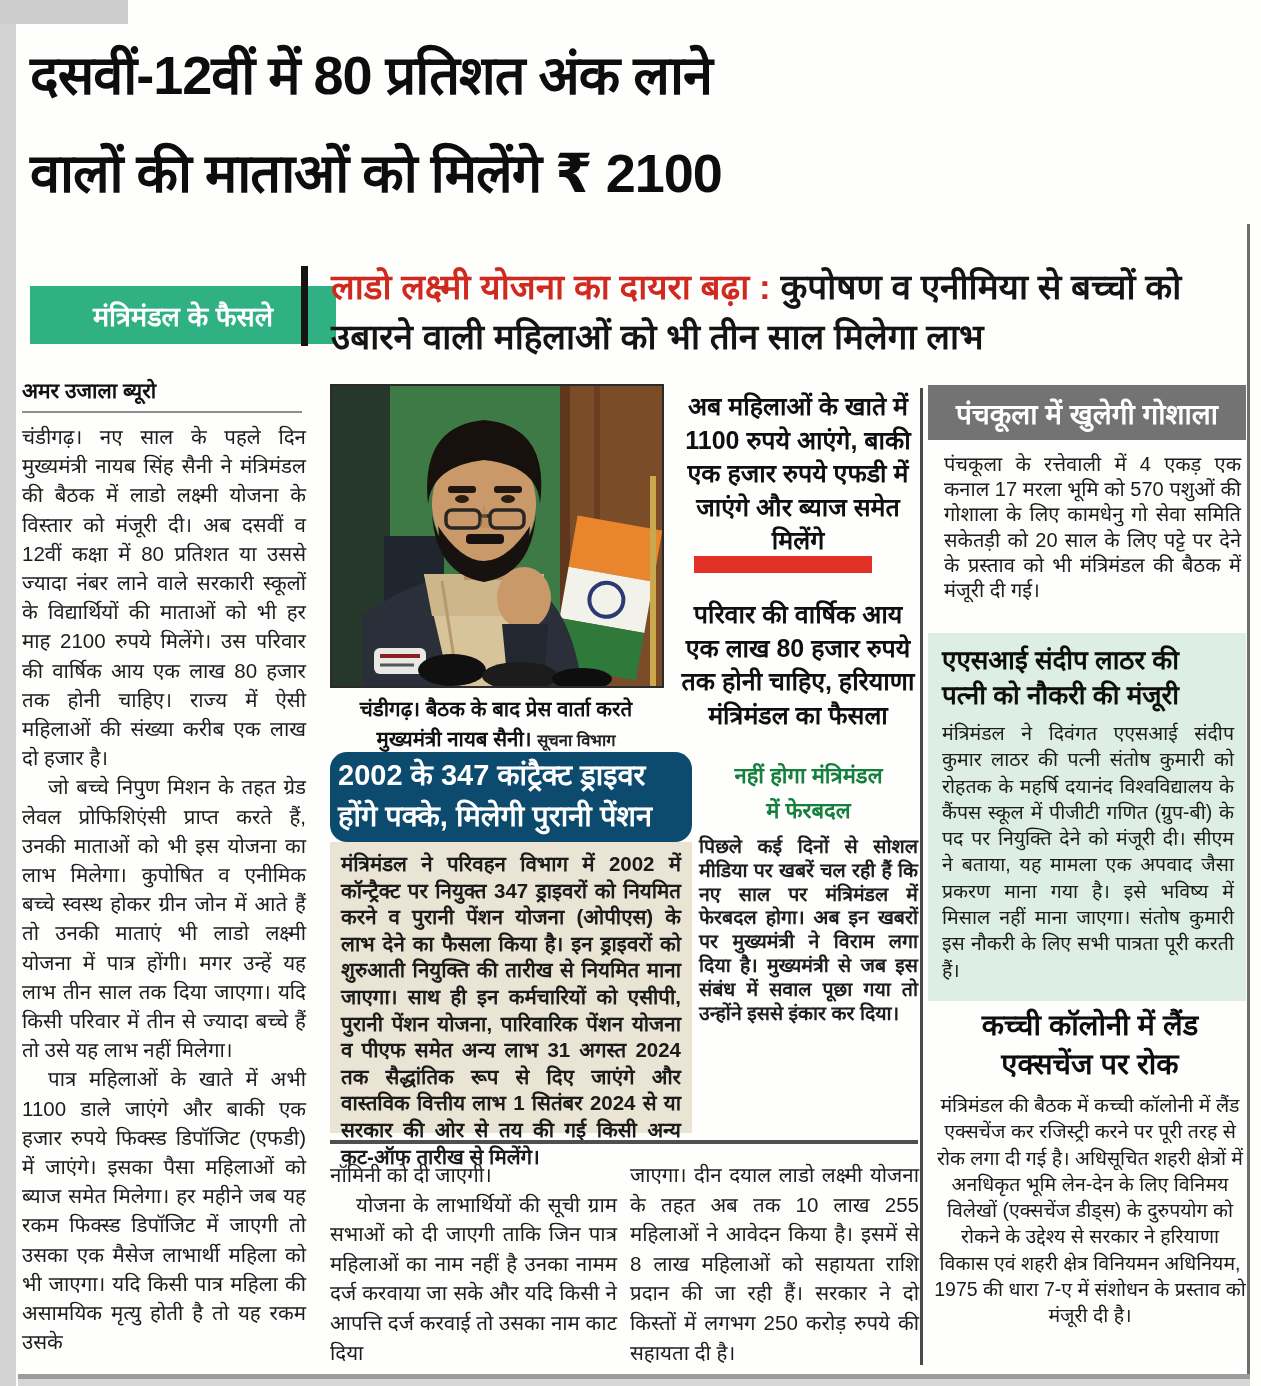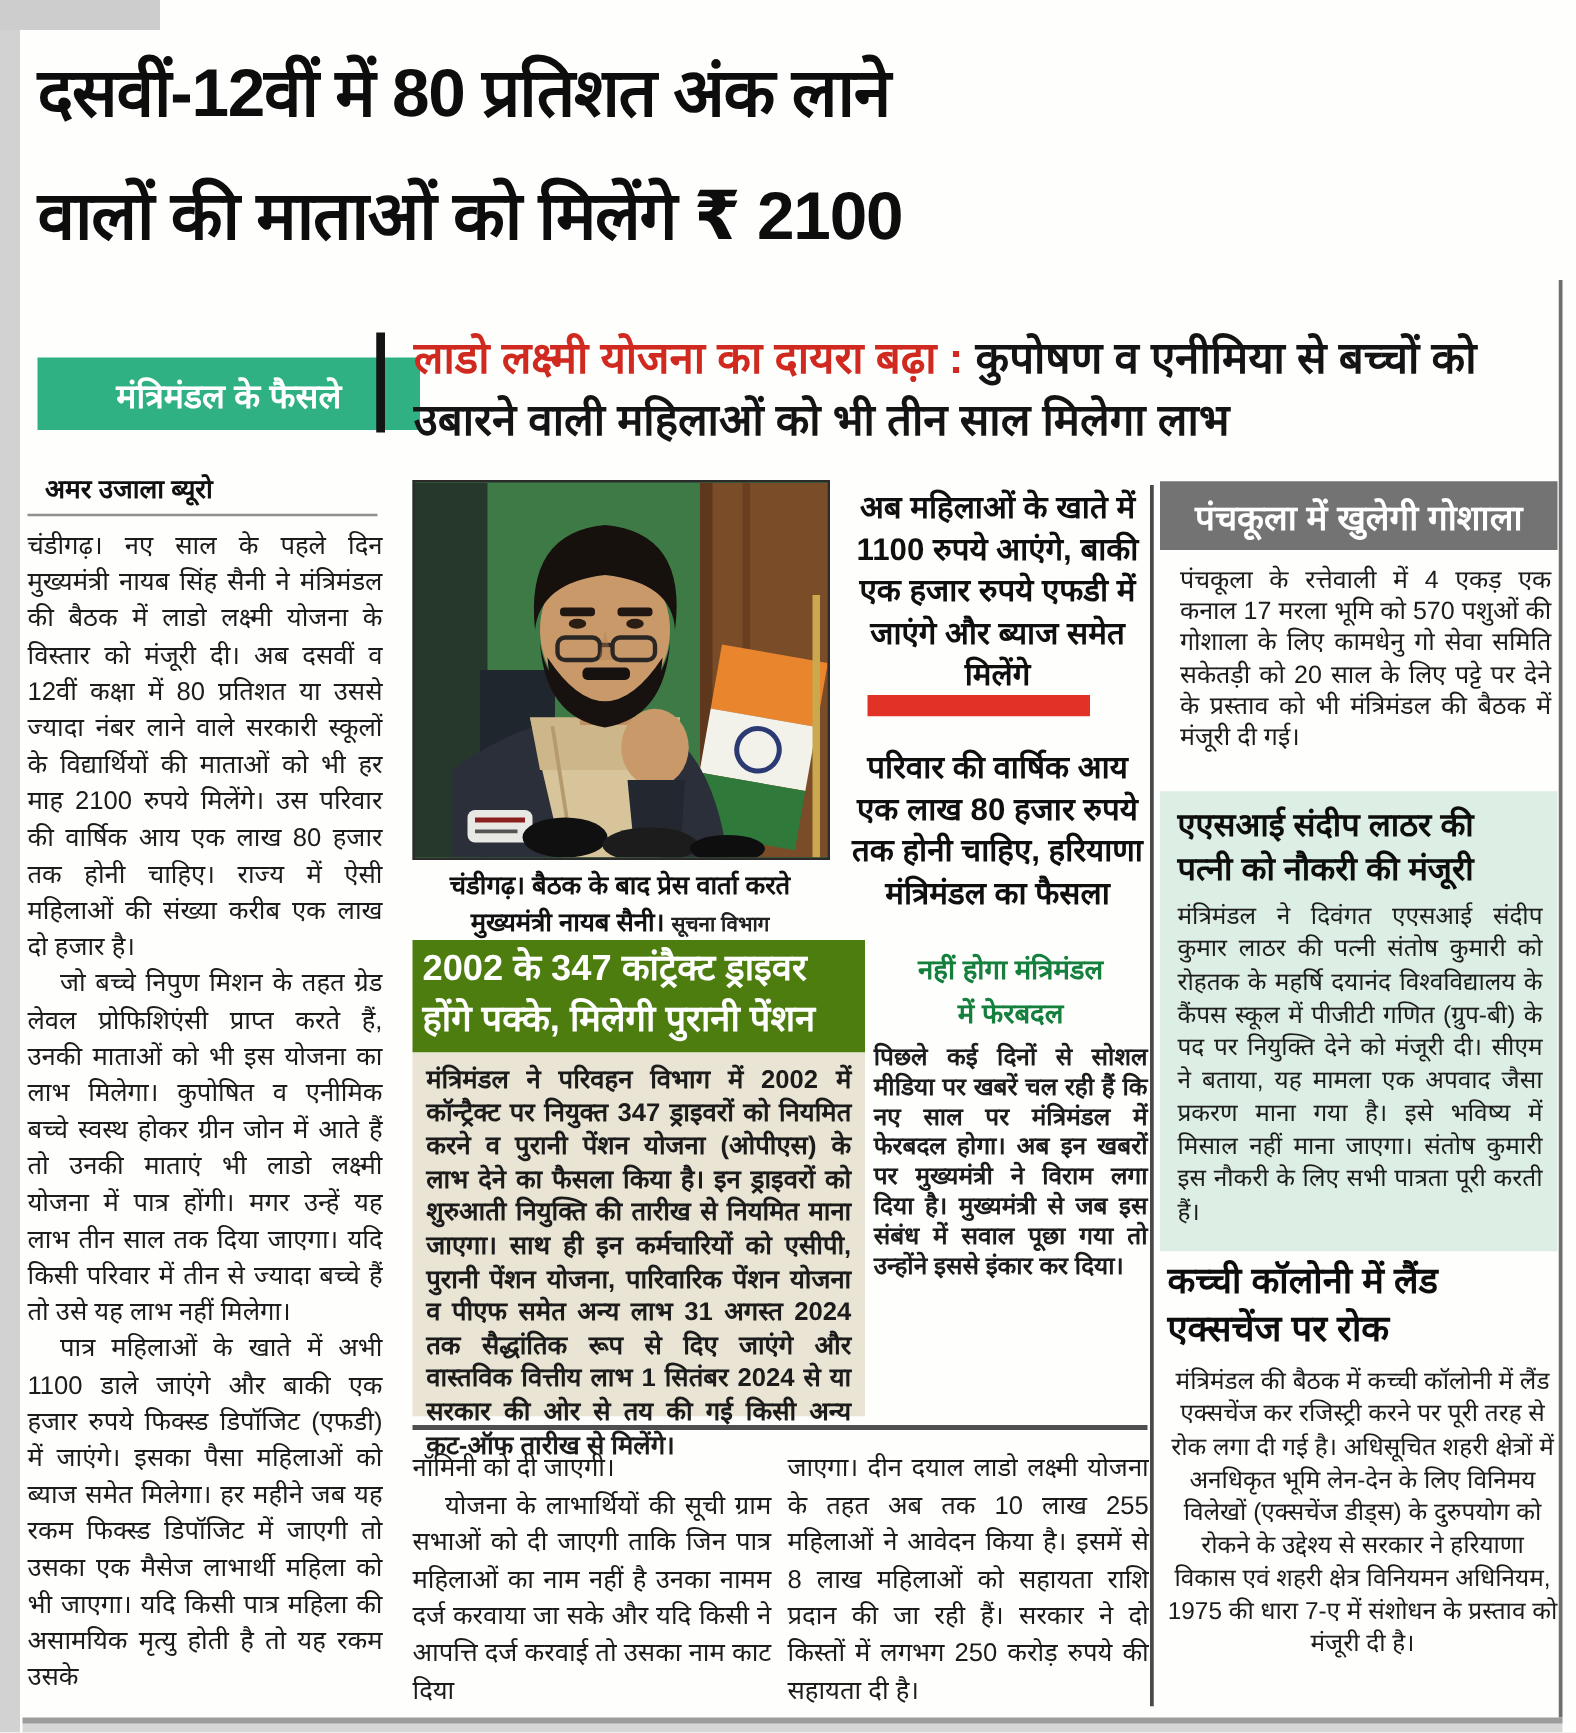--- a/index.html
+++ b/index.html
@@ -25,21 +25,21 @@
   .kicker{left:30px;top:286px;width:306px;height:58px;background:#2fb183;
     color:#fff;font-size:27px;font-weight:700;display:flex;align-items:center;justify-content:center;}
   .kicker-bar{left:301px;top:266px;width:7px;height:80px;background:#141414;}
 
   
   .subhead{left:331px;top:262px;width:906px;font-size:35px;line-height:50px;font-weight:700;}
   .subhead .red{color:#d02a20;}
   .subhead .blk{color:#141414;}
 
   
-  .byline{left:36px;top:376px;width:280px;font-size:21px;font-weight:700;color:#111;}
+  .byline{left:22px;top:376px;width:280px;font-size:21px;font-weight:700;color:#111;}
   .byline-rule{left:22px;top:411px;width:280px;height:2px;background:#8f8f8f;}
   .lead-body{left:22px;top:422px;width:284px;height:964px;font-size:20.5px;line-height:29.2px;
     text-align:justify;color:#1c1c1c;}
   .lead-body p{margin:0;}
   .lead-body p.indent{text-indent:26px;}
 
   
   .photo-fig{left:330px;top:384px;width:332px;}
   .photo-frame{width:330px;height:300px;border:2px solid #2b2b2b;overflow:hidden;background:#3e7a46;}
   .photo-caption{margin-top:6px;width:332px;text-align:center;font-size:20.5px;line-height:30px;
@@ -52,22 +52,22 @@
   .pq-bar{left:694px;top:556px;width:178px;height:17px;background:#e23227;}
   .pq2{left:676px;top:598px;width:244px;text-align:center;font-size:25px;line-height:33.5px;font-weight:700;color:#0f0f0f;}
 
   
   .vline-mid{left:920px;top:388px;width:3px;height:977px;background:#4a4a4a;}
   .vline-right{left:1247px;top:224px;width:3px;height:1150px;background:#6f6f6f;}
   .rule-under-mid{left:330px;top:1140px;width:588px;height:4px;background:#4f4f4f;}
 
   
   .driver{left:330px;top:752px;width:362px;}
-  .driver-head{background:#4d7c0f;color:#fff;font-weight:700;font-size:29px;line-height:41px;
-    padding:3px 8px 5px 8px;}
+  .driver-head{background:#0c4a6e;color:#fff;font-weight:700;font-size:29px;line-height:41px;
+    padding:3px 8px 5px 8px;border-radius:17px;}
   .driver-head div{white-space:nowrap;}
   .driver-body{background:#e9e4d4;padding:9px 11px 10px 11px;font-size:20.5px;line-height:26.6px;
     font-weight:600;text-align:justify;color:#1b1b1b;height:272px;}
 
   
   .reshuffle{left:699px;top:758px;width:219px;}
   .reshuffle-head{text-align:center;font-size:22px;line-height:35px;font-weight:700;color:#15803d;}
   .reshuffle-body{margin-top:7px;font-size:19.5px;line-height:23.8px;font-weight:600;
     text-align:justify;color:#1d1d1d;}
 
@@ -78,21 +78,21 @@
     font-weight:500;text-align:justify;color:#1c1c1c;}
 
   .asi-box{left:928px;top:633px;width:318px;height:368px;background:#ddeee4;padding:0;}
   .asi-inner{padding:10px 12px 0 14px;}
   .asi-head{font-size:26px;line-height:35px;font-weight:700;color:#0d0d0d;}
   .asi-head div{white-space:nowrap;}
   .asi-body{margin-top:7px;font-size:19.5px;line-height:26.3px;font-weight:500;
     text-align:justify;color:#1c1c1c;}
 
   .land{left:934px;top:1006px;width:312px;}
-  .land-head{text-align:left;font-size:29px;line-height:39px;font-weight:700;color:#0d0d0d;}
+  .land-head{text-align:center;font-size:29px;line-height:39px;font-weight:700;color:#0d0d0d;}
   .land-head div{white-space:nowrap;}
   .land-body{margin-top:8px;font-size:19.5px;line-height:26.3px;font-weight:500;
     text-align:center;color:#1c1c1c;}
 
   
   .contA{left:330px;top:1160px;width:287px;font-size:20.5px;line-height:29.6px;
     text-align:justify;color:#1c1c1c;}
   .contA p{margin:0;}
   .contA p.indent{text-indent:26px;}
   .contB{left:630px;top:1160px;width:289px;font-size:20.5px;line-height:29.6px;

